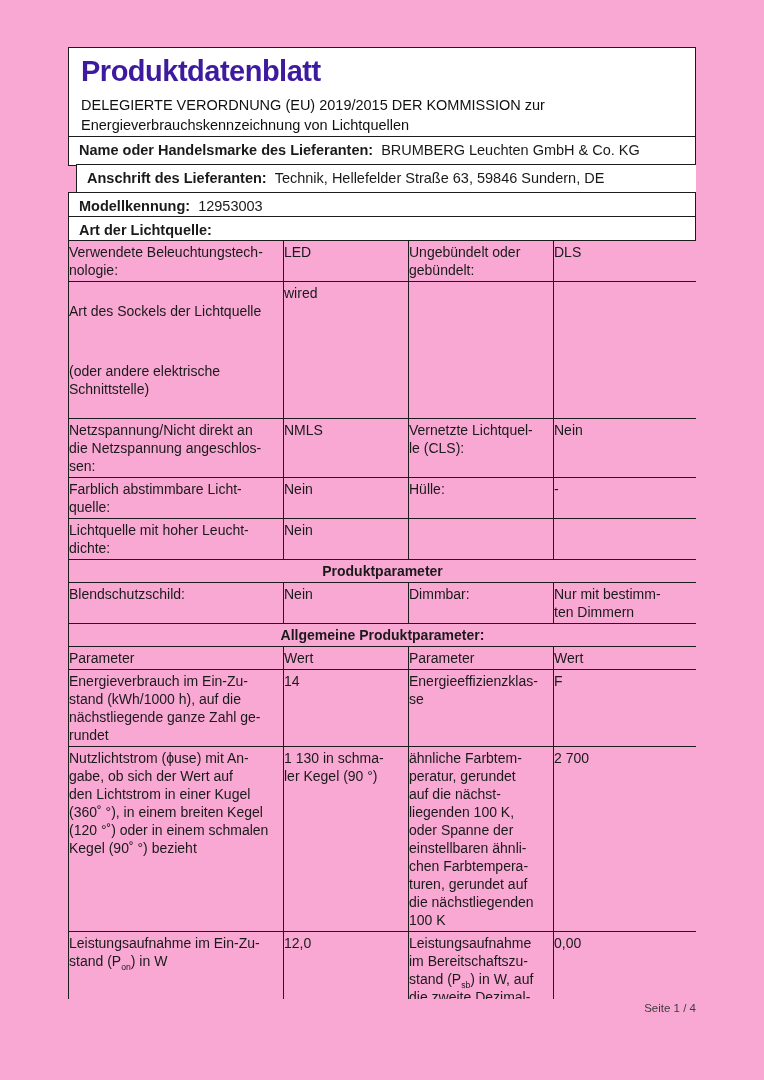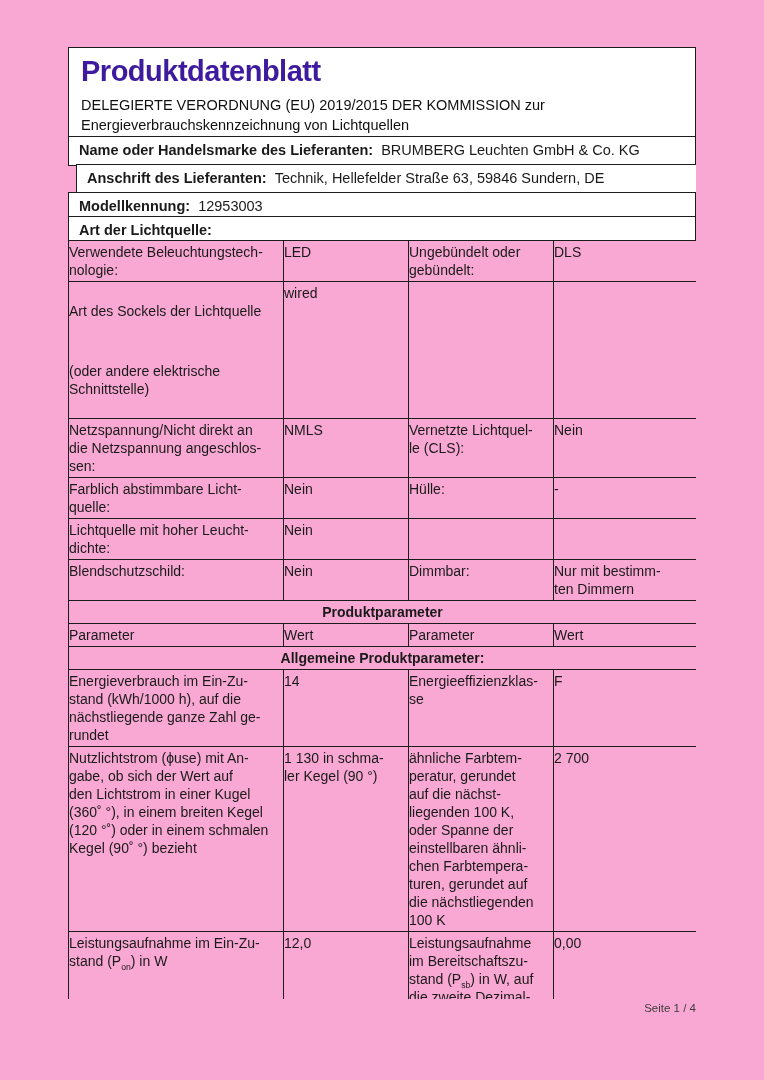--- a/index.html
+++ b/index.html
@@ -151,41 +151,41 @@
       </tr>
 
       <tr style="height:40px">
         <td>Lichtquelle mit hoher Leucht-
 dichte:</td>
         <td class="value">Nein</td>
         <td></td>
         <td class="value"></td>
       </tr>
 
+      <tr style="height:22px">
+        <td class="section" colspan="4">Produktparameter</td>
+      </tr>
+
       <tr style="height:40px">
         <td>Blendschutzschild:</td>
         <td class="value">Nein</td>
         <td>Dimmbar:</td>
         <td class="value">Nur mit bestimm-
 ten Dimmern</td>
       </tr>
 
       <tr style="height:22px">
-        <td class="section" colspan="4">Produktparameter</td>
+        <td class="section" colspan="4">Allgemeine Produktparameter:</td>
       </tr>
 
       <tr style="height:22px">
         <td class="colhead">Parameter</td>
         <td class="colhead">Wert</td>
         <td class="colhead">Parameter</td>
         <td class="colhead">Wert</td>
-      </tr>
-
-      <tr style="height:22px">
-        <td class="section" colspan="4">Allgemeine Produktparameter:</td>
       </tr>
 
       <tr style="height:76px">
         <td>Energieverbrauch im Ein-Zu-
 stand (kWh/1000 h), auf die
 nächstliegende ganze Zahl ge-
 rundet</td>
         <td class="value">14</td>
         <td>Energieeffizienzklas-
 se</td>

